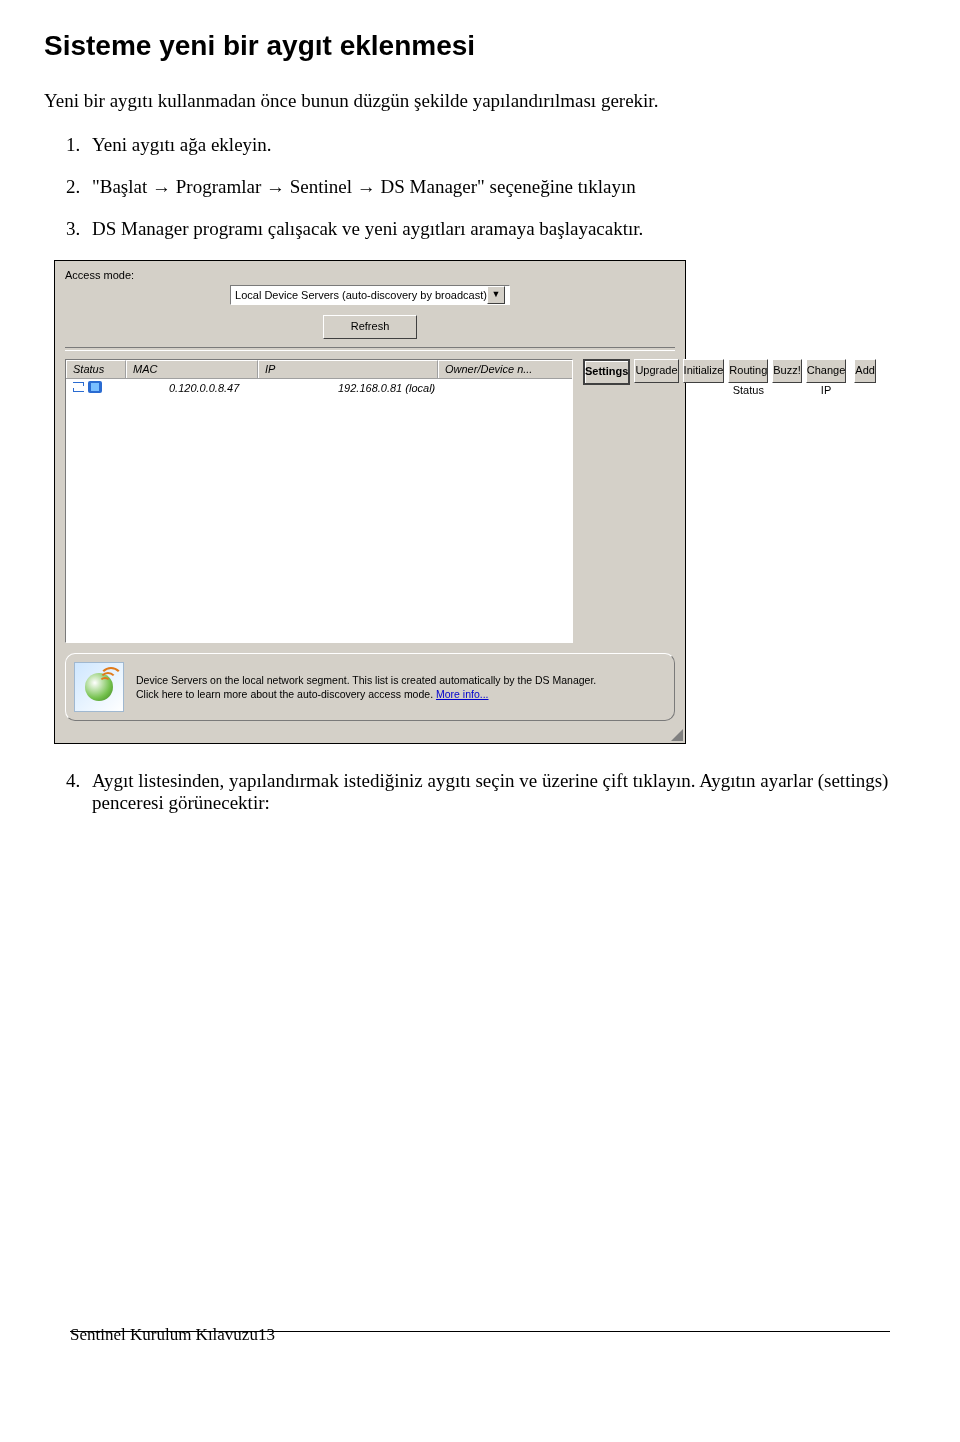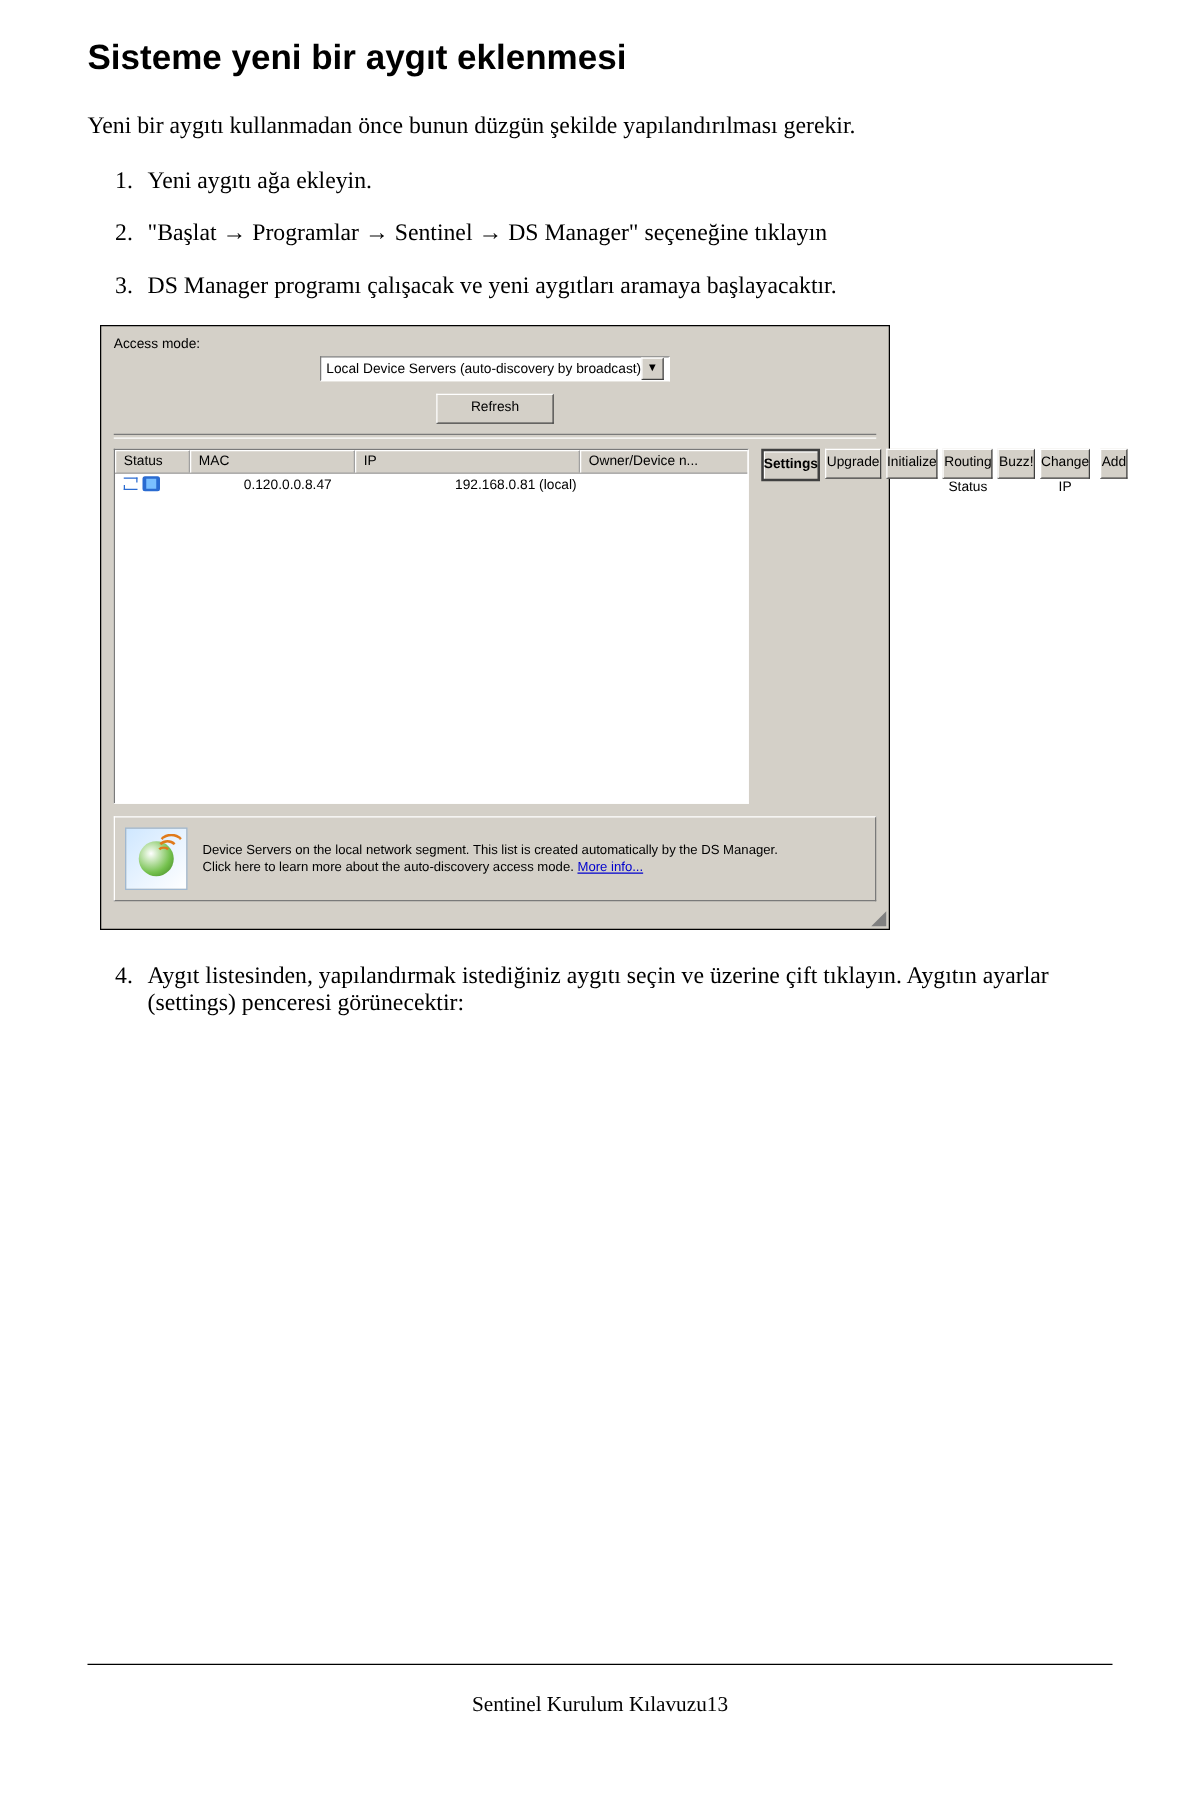--- a/index.html
+++ b/index.html
@@ -4,21 +4,21 @@
 <style>
   body {
     margin: 0;
     padding: 0;
     font-family: "Times New Roman", serif;
     background: #fff;
     color: #000;
     width: 960px;
   }
   .page {
-    padding: 30px 70px 20px 70px;
+    padding: 30px 70px 20px 44px;
     box-sizing: border-box;
     min-height: 1380px;
     position: relative;
   }
   h1 {
     font-family: Arial, sans-serif;
     font-weight: bold;
     font-size: 28px;
     margin: 0 0 28px 0;
   }
@@ -169,20 +169,21 @@
   }
   .listarea {
     flex: 1;
     background: #fff;
     border-top: 1px solid #7a7a7a;
     border-left: 1px solid #7a7a7a;
     border-right: 1px solid #fff;
     border-bottom: 1px solid #fff;
     height: 282px;
     overflow: hidden;
+    font-style: italic;
   }
   .lv-head {
     display: flex;
     background: #d4d0c8;
     height: 18px;
     border-bottom: 1px solid #a0a0a0;
   }
   .lv-col {
     border-right: 1px solid #a0a0a0;
     border-top: 1px solid #fff;
@@ -256,20 +257,21 @@
     margin-top: 10px;
     border-top: 1px solid #fff;
     border-left: 1px solid #fff;
     border-right: 1px solid #7a7a7a;
     border-bottom: 1px solid #7a7a7a;
     background: #d4d0c8;
     padding: 8px;
     display: flex;
     gap: 12px;
     align-items: center;
+    border-radius: 10px;
   }
   .info-icon {
     width: 48px;
     height: 48px;
     background: linear-gradient(135deg, #cfe7ff 0%, #fff 100%);
     border: 1px solid #a0b8d0;
     display: flex;
     align-items: center;
     justify-content: center;
     position: relative;
@@ -324,23 +326,23 @@
     margin: 0;
     position: absolute;
     left: 70px;
     right: 70px;
     bottom: 48px;
   }
   .footer {
     position: absolute;
     left: 70px;
     right: 70px;
-    bottom: 6px;
-    display: flex;
-    justify-content: center;
+    bottom: 35px;
+    display: flex;
+    justify-content: flex-start;
     font-size: 17px;
   }
 </style>
 </head>
 <body>
 
 <div class="page">
   <h1>Sisteme yeni bir aygıt eklenmesi</h1>
 
   <div class="intro">Yeni bir aygıtı kullanmadan önce bunun düzgün şekilde yapılandırılması gerekir.</div>

